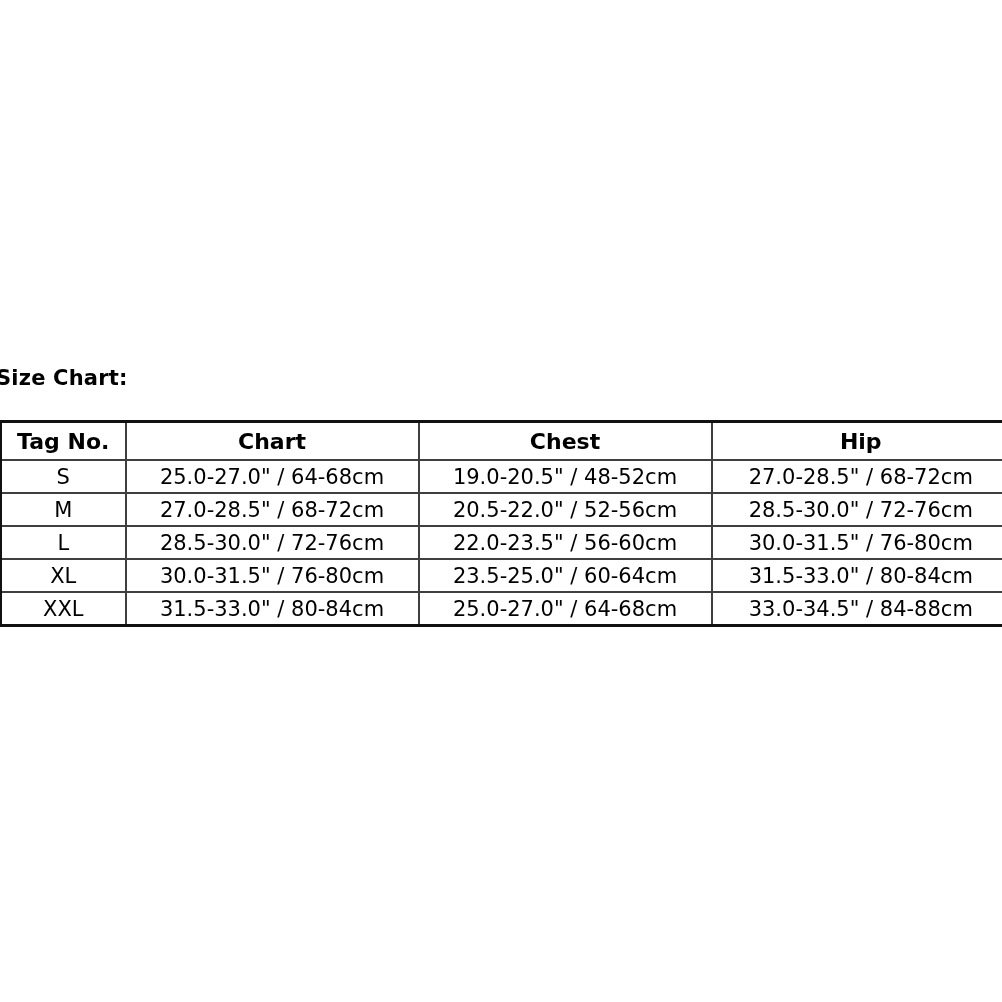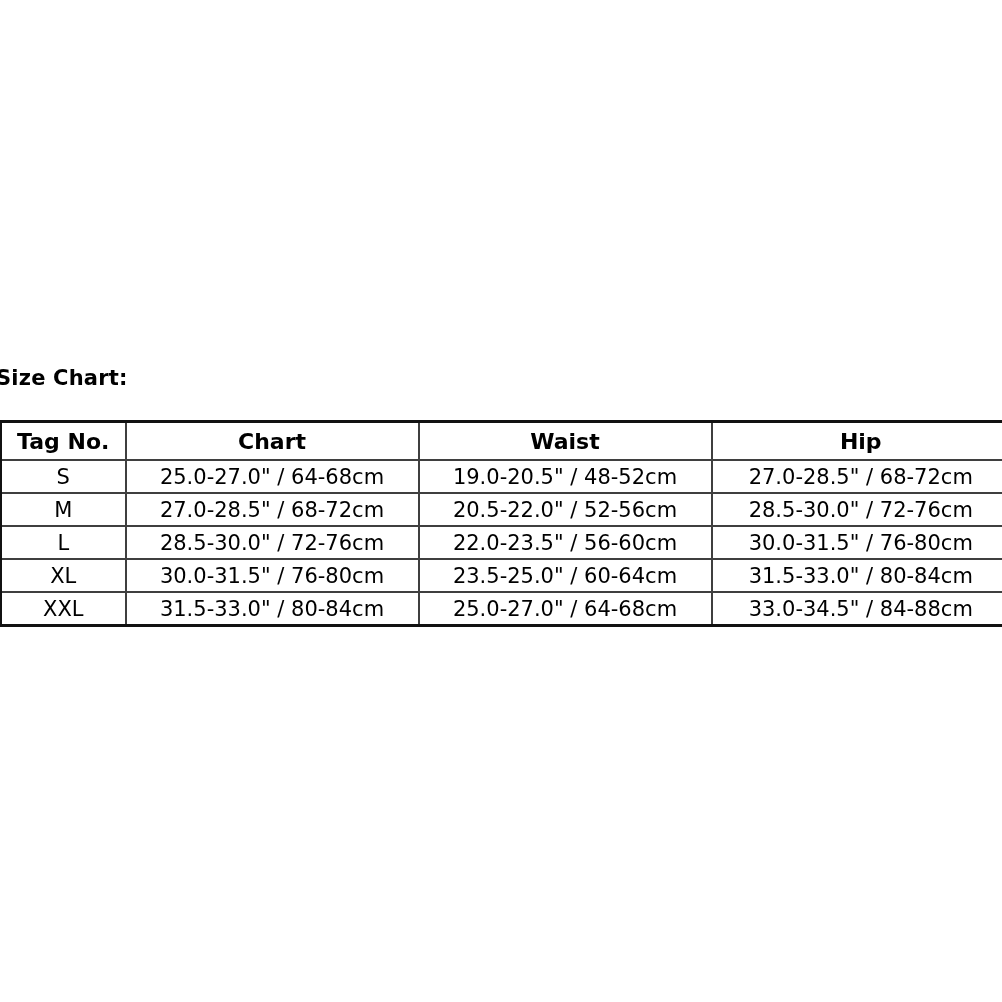--- a/index.html
+++ b/index.html
@@ -66,21 +66,21 @@
     <colgroup>
       <col style="width:125px">
       <col style="width:293px">
       <col style="width:293px">
       <col style="width:299px">
     </colgroup>
     <thead>
       <tr>
         <th>Tag No.</th>
         <th>Chart</th>
-        <th>Waist</th>
+        <th>Chest</th>
         <th>Hip</th>
       </tr>
     </thead>
     <tbody>
       <tr>
         <td>S</td>
         <td>25.0-27.0" / 64-68cm</td>
         <td>19.0-20.5" / 48-52cm</td>
         <td>27.0-28.5" / 68-72cm</td>
       </tr>

